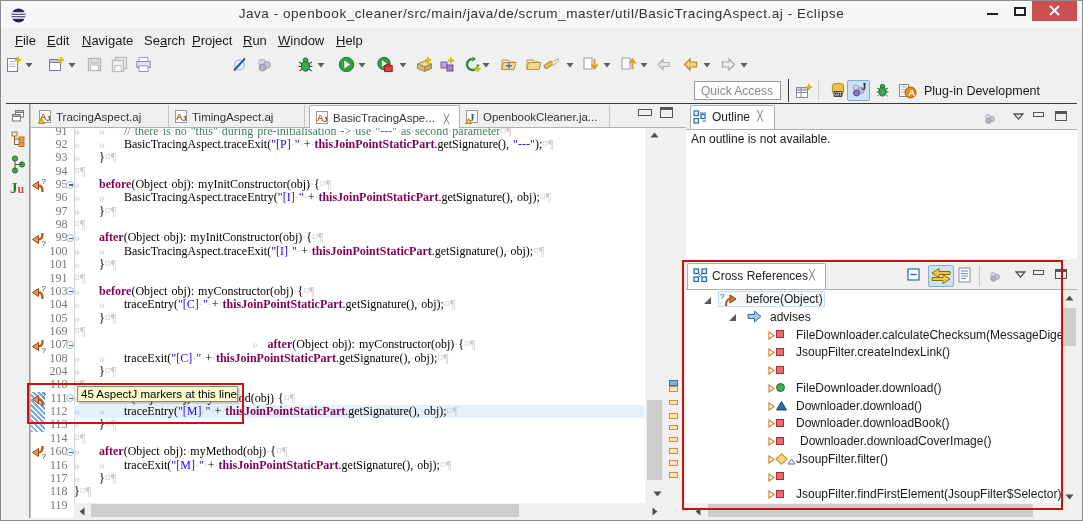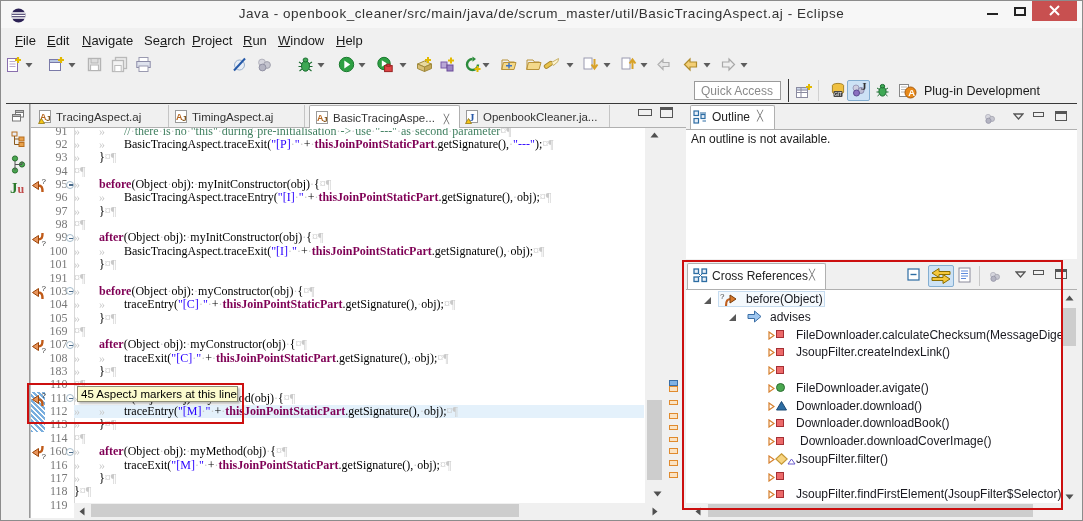--- a/index.html
+++ b/index.html
@@ -277,21 +277,21 @@
         <div class="ln" style="top:231.46px">99</div>
         <div class="ln" style="top:244.81px">100</div>
         <div class="ln" style="top:258.17px">101</div>
         <div class="ln" style="top:271.53px">191</div>
         <div class="ln" style="top:284.88px">103</div>
         <div class="ln" style="top:298.24px">104</div>
         <div class="ln" style="top:311.60px">105</div>
         <div class="ln" style="top:324.95px">169</div>
         <div class="ln" style="top:338.31px">107</div>
         <div class="ln" style="top:351.67px">108</div>
-        <div class="ln" style="top:365.03px">183</div>
+        <div class="ln" style="top:365.03px">204</div>
         <div class="ln" style="top:378.38px">110</div>
         <div class="ln" style="top:391.74px">111</div>
         <div class="ln" style="top:405.10px">112</div>
         <div class="ln" style="top:418.45px">113</div>
         <div class="ln" style="top:431.81px">114</div>
         <div class="ln" style="top:445.17px">160</div>
         <div class="ln" style="top:458.52px">116</div>
         <div class="ln" style="top:471.88px">117</div>
         <div class="ln" style="top:485.24px">118</div>
         <div class="ln" style="top:498.60px">119</div>
@@ -328,21 +328,21 @@
         <div class="cl" style="top:204.74px;"><t>»</t>}<i>¤¶</i></div>
         <div class="cl" style="top:218.10px;"><i>¤¶</i></div>
         <div class="cl" style="top:231.46px;"><t>»</t><k>after</k>(Object<i>·</i>obj):<i>·</i>myInitConstructor(obj)<i>·</i>{<i>¤¶</i></div>
         <div class="cl" style="top:244.81px;"><t>»</t><t>»</t>BasicTracingAspect.traceExit(<s>"[I]<i>·</i>"</s><i>·</i>+<i>·</i><k>thisJoinPointStaticPart</k>.getSignature(),<i>·</i>obj);<i>¤¶</i></div>
         <div class="cl" style="top:258.17px;"><t>»</t>}<i>¤¶</i></div>
         <div class="cl" style="top:271.53px;"><i>¤¶</i></div>
         <div class="cl" style="top:284.88px;"><t>»</t><k>before</k>(Object<i>·</i>obj):<i>·</i>myConstructor(obj)<i>·</i>{<i>¤¶</i></div>
         <div class="cl" style="top:298.24px;"><t>»</t><t>»</t>traceEntry(<s>"[C]<i>·</i>"</s><i>·</i>+<i>·</i><k>thisJoinPointStaticPart</k>.getSignature(),<i>·</i>obj);<i>¤¶</i></div>
         <div class="cl" style="top:311.60px;"><t>»</t>}<i>¤¶</i></div>
         <div class="cl" style="top:324.95px;"><i>¤¶</i></div>
-        <div class="cl" style="top:338.31px;"><t>»</t><k>after</k>(Object<i>·</i>obj):<i>·</i>myConstructor(obj)<i>·</i>{<i>¤¶</i></div>
+        <div class="cl" style="top:338.31px;text-align:center;"><t>»</t><k>after</k>(Object<i>·</i>obj):<i>·</i>myConstructor(obj)<i>·</i>{<i>¤¶</i></div>
         <div class="cl" style="top:351.67px;"><t>»</t><t>»</t>traceExit(<s>"[C]<i>·</i>"</s><i>·</i>+<i>·</i><k>thisJoinPointStaticPart</k>.getSignature(),<i>·</i>obj);<i>¤¶</i></div>
         <div class="cl" style="top:365.03px;"><t>»</t>}<i>¤¶</i></div>
         <div class="cl" style="top:378.38px;"><i>¤¶</i></div>
         <div class="cl" style="top:391.74px;"><t>»</t><k>before</k>(Object<i>·</i>obj):<i>·</i>myMethod(obj)<i>·</i>{<i>¤¶</i></div>
         <div class="cl" style="top:405.10px;background:#e4f1fb;"><t>»</t><t>»</t>traceEntry(<s>"[M]<i>·</i>"</s><i>·</i>+<i>·</i><k>thisJoinPointStaticPart</k>.getSignature(),<i>·</i>obj);<i>¤¶</i></div>
         <div class="cl" style="top:418.45px;"><t>»</t>}<i>¤¶</i></div>
         <div class="cl" style="top:431.81px;"><i>¤¶</i></div>
         <div class="cl" style="top:445.17px;"><t>»</t><k>after</k>(Object<i>·</i>obj):<i>·</i>myMethod(obj)<i>·</i>{<i>¤¶</i></div>
         <div class="cl" style="top:458.52px;"><t>»</t><t>»</t>traceExit(<s>"[M]<i>·</i>"</s><i>·</i>+<i>·</i><k>thisJoinPointStaticPart</k>.getSignature(),<i>·</i>obj);<i>¤¶</i></div>
         <div class="cl" style="top:471.88px;"><t>»</t>}<i>¤¶</i></div>
@@ -505,21 +505,21 @@
     <div style="position:absolute;left:776px;top:347.82px;width:8px;height:8px;background:#ec6a6a;border:1.5px solid #a52f34"></div>
     <div class="tt" style="left:796px;top:345.45px">JsoupFilter.createIndexLink()</div>
     <svg style="position:absolute;left:768px;top:366.07px" width="7" height="9" viewBox="0 0 7 9">
       <path d="M1 1 L6 4.5 L1 8 Z" fill="#fff" stroke="#d67f2c" stroke-width="1.2"></path>
     </svg>
     <div style="position:absolute;left:776px;top:365.57px;width:8px;height:8px;background:#ec6a6a;border:1.5px solid #a52f34"></div>
     <svg style="position:absolute;left:768px;top:383.82px" width="7" height="9" viewBox="0 0 7 9">
       <path d="M1 1 L6 4.5 L1 8 Z" fill="#fff" stroke="#d67f2c" stroke-width="1.2"></path>
     </svg>
     <div style="position:absolute;left:776px;top:383.32px;width:9px;height:9px;border-radius:50%;background:#4aa850;border:1.5px solid #2c6e31"></div>
-    <div class="tt" style="left:796px;top:380.95px">FileDownloader.avigate()</div>
+    <div class="tt" style="left:796px;top:380.95px">FileDownloader.download()</div>
     <svg style="position:absolute;left:768px;top:401.57px" width="7" height="9" viewBox="0 0 7 9">
       <path d="M1 1 L6 4.5 L1 8 Z" fill="#fff" stroke="#d67f2c" stroke-width="1.2"></path>
     </svg>
     <svg style="position:absolute;left:776px;top:400.57px" width="11" height="10" viewBox="0 0 11 10">
       <path d="M5.5 0.5 L10.5 9 L0.5 9 Z" fill="#2d6da3" stroke="#1d4a74" stroke-width="1"></path>
     </svg>
     <div class="tt" style="left:796px;top:398.70px">Downloader.download()</div>
     <svg style="position:absolute;left:768px;top:419.32px" width="7" height="9" viewBox="0 0 7 9">
       <path d="M1 1 L6 4.5 L1 8 Z" fill="#fff" stroke="#d67f2c" stroke-width="1.2"></path>
     </svg>

